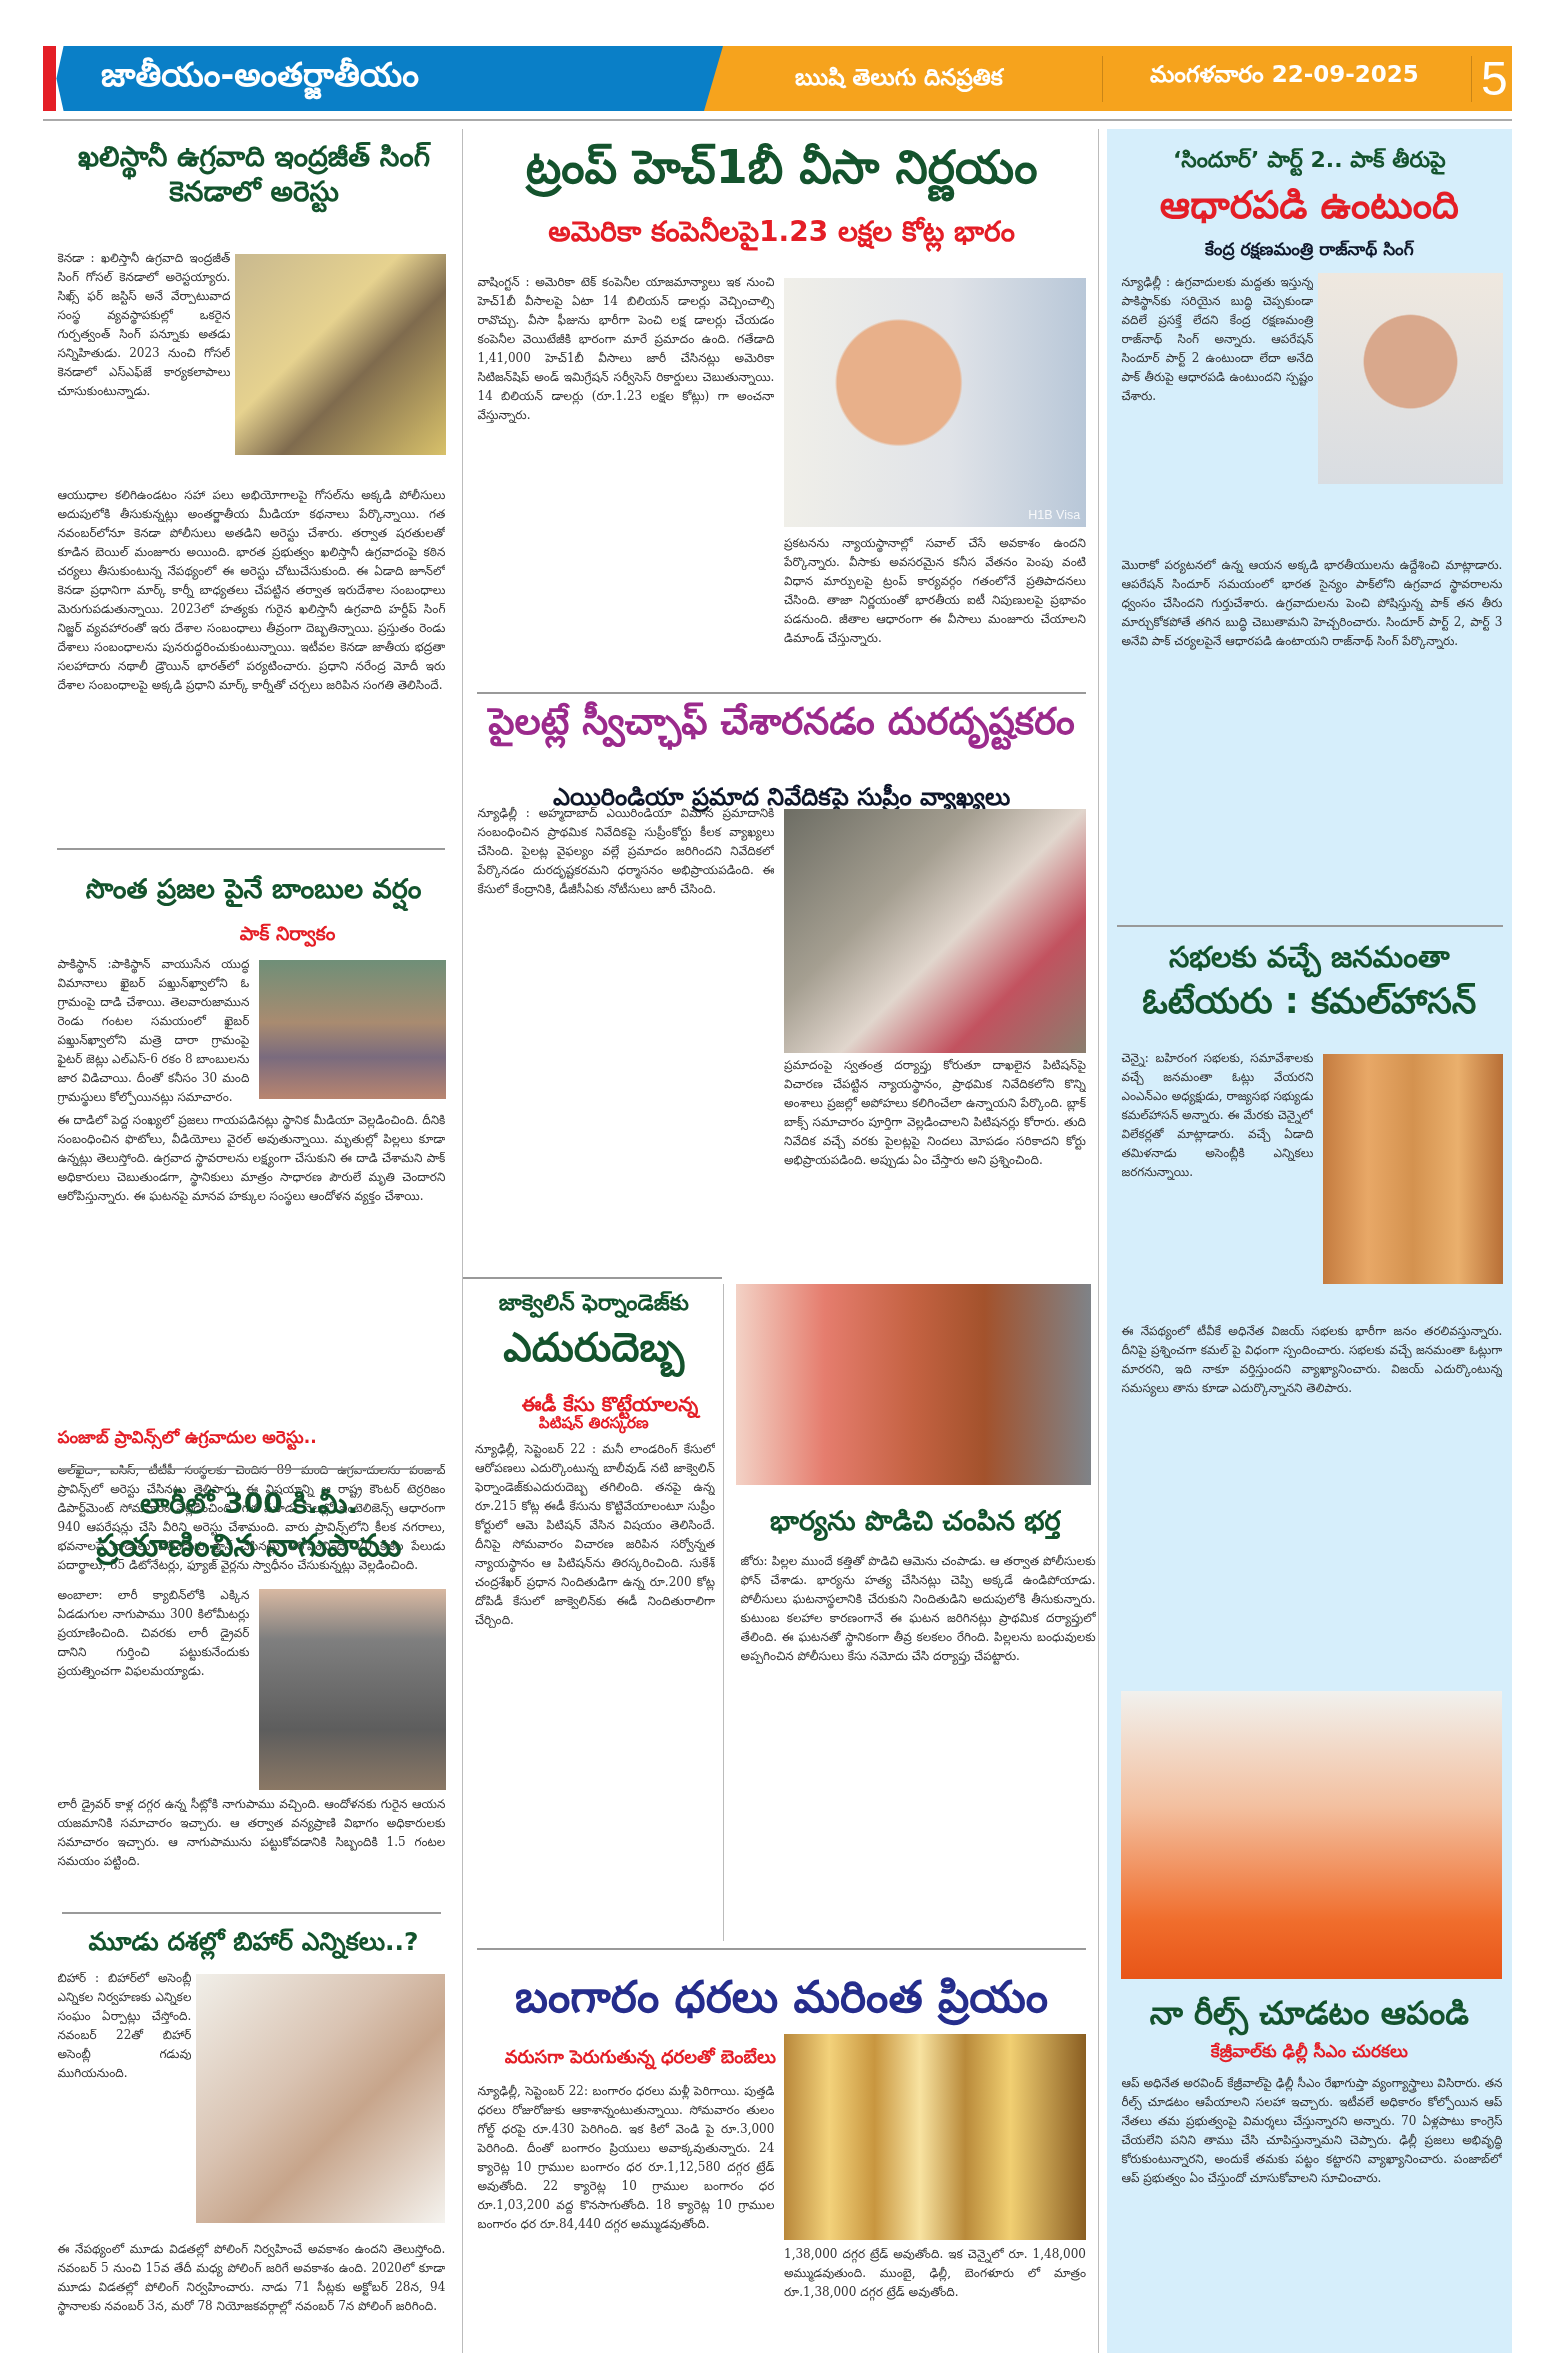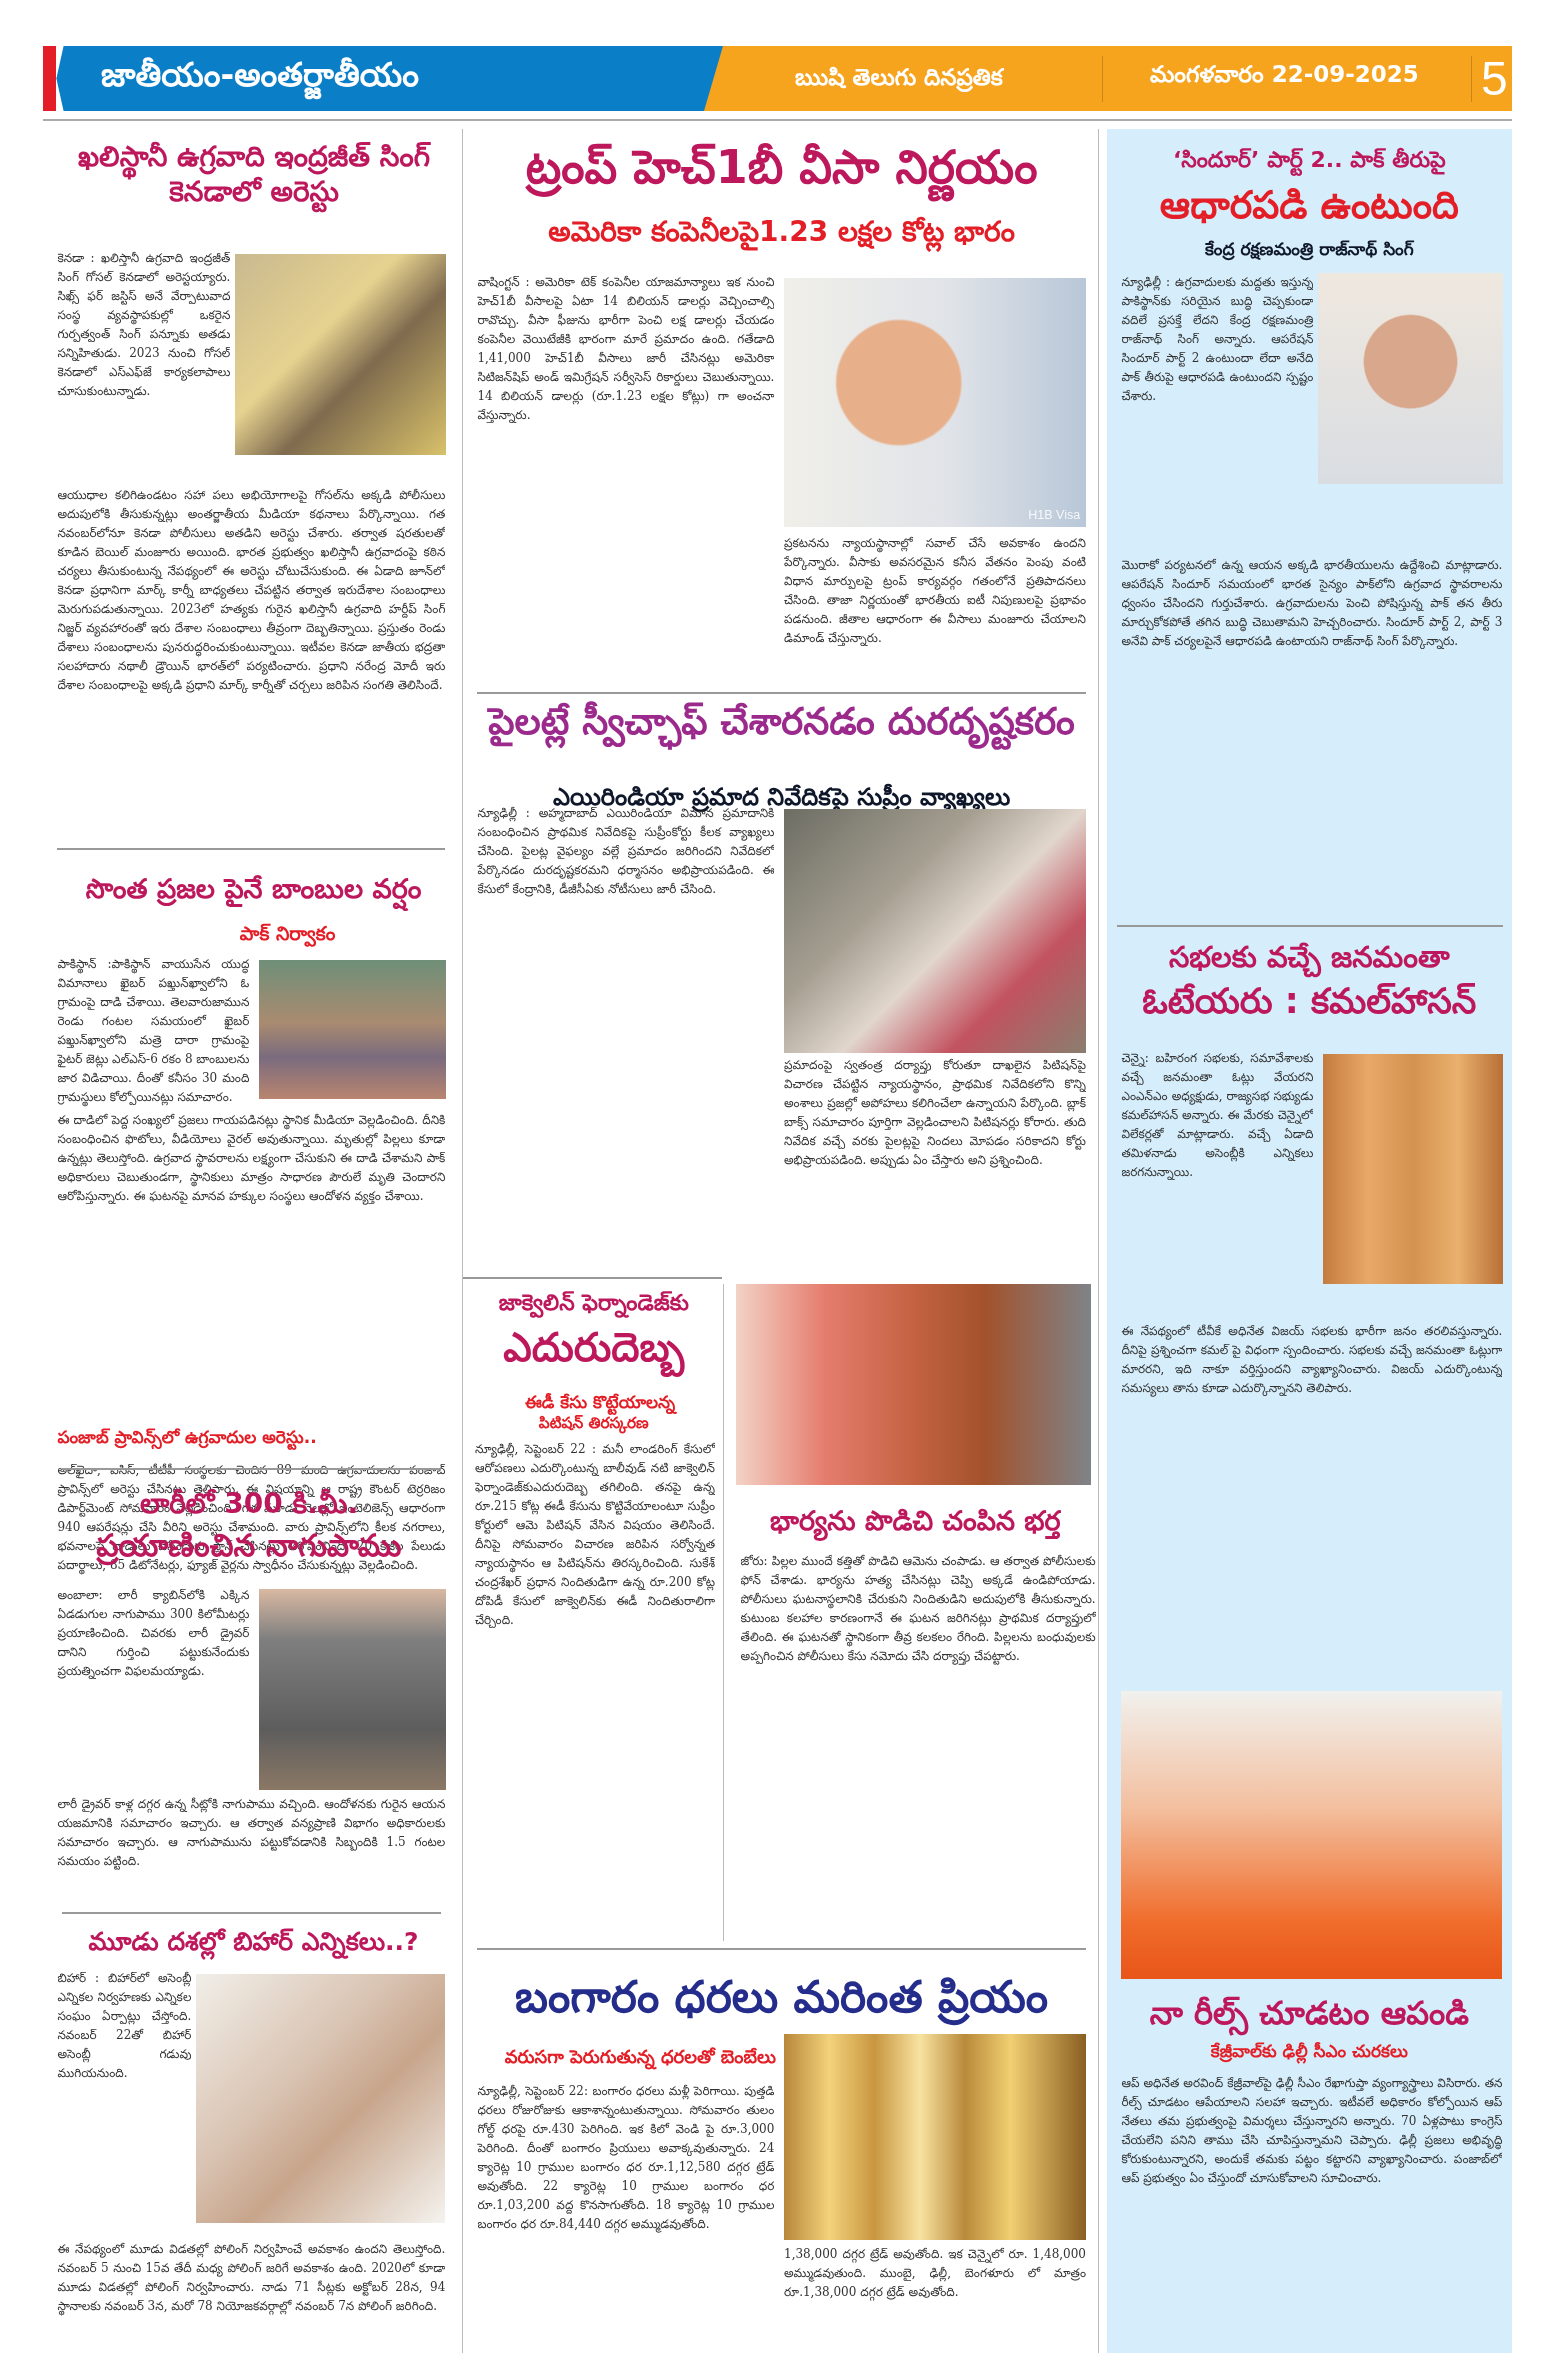--- a/index.html
+++ b/index.html
@@ -20,21 +20,21 @@
   .mh-page { position: absolute; left: 1438px; top: 4.8px; color: #fff; font-size: 48px; font-family: "Liberation Sans", sans-serif; }
   .rule-top { position: absolute; left: 43px; top: 119px; width: 1469px; height: 1.9px; background: #aaa; }
 
   
   .col { position: absolute; top: 129px; }
   .col-left { left: 43px; width: 412px; height: 2224px; }
   .col-mid { left: 462px; width: 637px; height: 2224px; border-left: 1px solid #bbb; border-right: 1px solid #bbb; }
   .col-right { left: 1107px; width: 405px; height: 2224px; background: #d6eefb; }
 
   .story { position: absolute; }
-  .hl { font-weight: bold; color: #be185d; text-align: center; line-height: 1.25; }
+  .hl { font-weight: bold; color: #14532d; text-align: center; line-height: 1.25; }
   .sub-red { color: #e41e26; font-weight: bold; text-align: center; }
   .sub-blue { color: #0f172a; font-weight: bold; text-align: center; }
   .body-text { font-family: "DejaVu Serif", serif; font-size: 12px; line-height: 19px; text-align: justify; color: #333; }
   .divider { position: absolute; height: 2.4px; background: #999; }
 
   .photo { position: absolute; overflow: hidden; }
   .ph-khalistan { background: linear-gradient(135deg,#c9b98f 0%,#e6d28f 40%,#7f6b4e 60%,#d8c16a 100%); }
   .ph-trump { background: radial-gradient(circle at 38% 42%, #e8b08a 0 26%, transparent 27%), linear-gradient(90deg,#f0efe9 0%, #e0e3e8 55%, #b8c7d8 100%); }
   .ph-rajnath { background: radial-gradient(circle at 50% 42%, #d9a88c 0 30%, transparent 31%), linear-gradient(180deg,#efe8df 0%, #d9dde2 100%); }
   .ph-bomb { background: linear-gradient(180deg,#6f8f78 0%,#a98b70 45%,#7a6b7e 70%,#b9856f 100%); }
@@ -119,21 +119,21 @@
     <div class="sub-blue" style="position:absolute;left:9.6px;top:60px;width:618px;font-size:24px;margin-top:24px;">ఎయిరిండియా ప్రమాద నివేదికపై సుప్రీం వ్యాఖ్యలు</div>
     <div class="body-text" style="position:absolute;left:14.4px;top:105px;width:297px;height:345px;overflow:hidden;">న్యూఢిల్లీ : అహ్మదాబాద్ ఎయిరిండియా విమాన ప్రమాదానికి సంబంధించిన ప్రాథమిక నివేదికపై సుప్రీంకోర్టు కీలక వ్యాఖ్యలు చేసింది. పైలట్ల వైఫల్యం వల్లే ప్రమాదం జరిగిందని నివేదికలో పేర్కొనడం దురదృష్టకరమని ధర్మాసనం అభిప్రాయపడింది. ఈ కేసులో కేంద్రానికి, డీజీసీఏకు నోటీసులు జారీ చేసింది.</div>
     <div class="photo ph-crash" style="left:321px;top:110px;width:302px;height:244px;"></div>
     <div class="body-text" style="position:absolute;left:321px;top:357px;width:302px;height:297px;overflow:hidden;">ప్రమాదంపై స్వతంత్ర దర్యాప్తు కోరుతూ దాఖలైన పిటిషన్‌పై విచారణ చేపట్టిన న్యాయస్థానం, ప్రాథమిక నివేదికలోని కొన్ని అంశాలు ప్రజల్లో అపోహలు కలిగించేలా ఉన్నాయని పేర్కొంది. బ్లాక్ బాక్స్ సమాచారం పూర్తిగా వెల్లడించాలని పిటిషనర్లు కోరారు. తుది నివేదిక వచ్చే వరకు పైలట్లపై నిందలు మోపడం సరికాదని కోర్టు అభిప్రాయపడింది. అప్పుడు ఏం చేస్తారు అని ప్రశ్నించింది.</div>
   </div>
   <div class="divider" style="left:0;top:1148px;width:259px;"></div>
 
   <div class="story" style="left:0;top:1155px;width:261px;border-right:1px solid #bbb;height:657px;">
     <div class="hl" style="position:absolute;left:4.8px;top:4.8px;width:252px;font-size:22px;">జాక్వెలిన్ ఫెర్నాండెజ్‌కు</div>
     <div class="hl" style="position:absolute;left:4.8px;top:38px;width:252px;font-size:40px;">ఎదురుదెబ్బ</div>
-    <div class="sub-red" style="position:absolute;left:11px;top:108px;width:252px;font-size:17px;">ఈడీ కేసు కొట్టేయాలన్న</div>
+    <div class="sub-red" style="position:absolute;left:21px;top:108px;width:252px;font-size:20px;">ఈడీ కేసు కొట్టేయాలన్న</div>
     <div class="sub-red" style="position:absolute;left:4.8px;top:130px;width:252px;font-size:15.3px;">పిటిషన్ తిరస్కరణ</div>
     <div class="body-text" style="position:absolute;left:12px;top:156px;width:240px;height:489px;overflow:hidden;">న్యూఢిల్లీ, సెప్టెంబర్ 22 : మనీ లాండరింగ్ కేసులో ఆరోపణలు ఎదుర్కొంటున్న బాలీవుడ్ నటి జాక్వెలిన్ ఫెర్నాండెజ్‌కుఎదురుదెబ్బ తగిలింది. తనపై ఉన్న రూ.215 కోట్ల ఈడీ కేసును కొట్టివేయాలంటూ సుప్రీం కోర్టులో ఆమె పిటిషన్ వేసిన విషయం తెలిసిందే. దీనిపై సోమవారం విచారణ జరిపిన సర్వోన్నత న్యాయస్థానం ఆ పిటిషన్‌ను తిరస్కరించింది. సుకేశ్ చంద్రశేఖర్ ప్రధాన నిందితుడిగా ఉన్న రూ.200 కోట్ల దోపిడీ కేసులో జాక్వెలిన్‌కు ఈడీ నిందితురాలిగా చేర్చింది.</div>
   </div>
 
   <div class="story" style="left:268px;top:1150px;width:369px;">
     <div class="photo ph-wife" style="left:4.8px;top:4.8px;width:355px;height:201px;"></div>
     <div class="hl" style="position:absolute;left:4.8px;top:225px;width:359px;font-size:27px;">భార్యను పొడిచి చంపిన భర్త</div>
     <div class="body-text" style="position:absolute;left:9.6px;top:273px;width:355px;height:379px;overflow:hidden;">జోరు: పిల్లల ముందే కత్తితో పొడిచి ఆమెను చంపాడు. ఆ తర్వాత పోలీసులకు ఫోన్ చేశాడు. భార్యను హత్య చేసినట్లు చెప్పి అక్కడే ఉండిపోయాడు. పోలీసులు ఘటనాస్థలానికి చేరుకుని నిందితుడిని అదుపులోకి తీసుకున్నారు. కుటుంబ కలహాల కారణంగానే ఈ ఘటన జరిగినట్లు ప్రాథమిక దర్యాప్తులో తేలింది. ఈ ఘటనతో స్థానికంగా తీవ్ర కలకలం రేగింది. పిల్లలను బంధువులకు అప్పగించిన పోలీసులు కేసు నమోదు చేసి దర్యాప్తు చేపట్టారు.</div>
   </div>
   <div class="divider" style="left:14.4px;top:1819px;width:609px;"></div>

